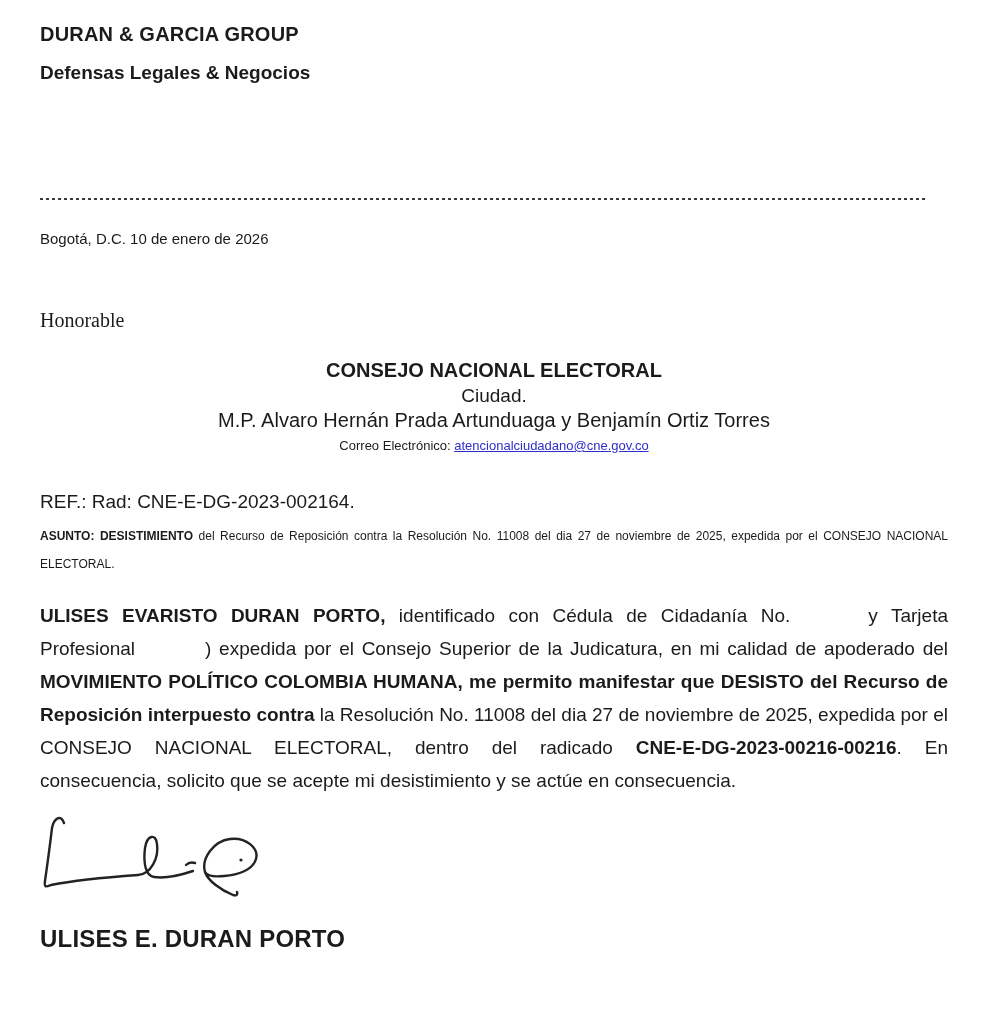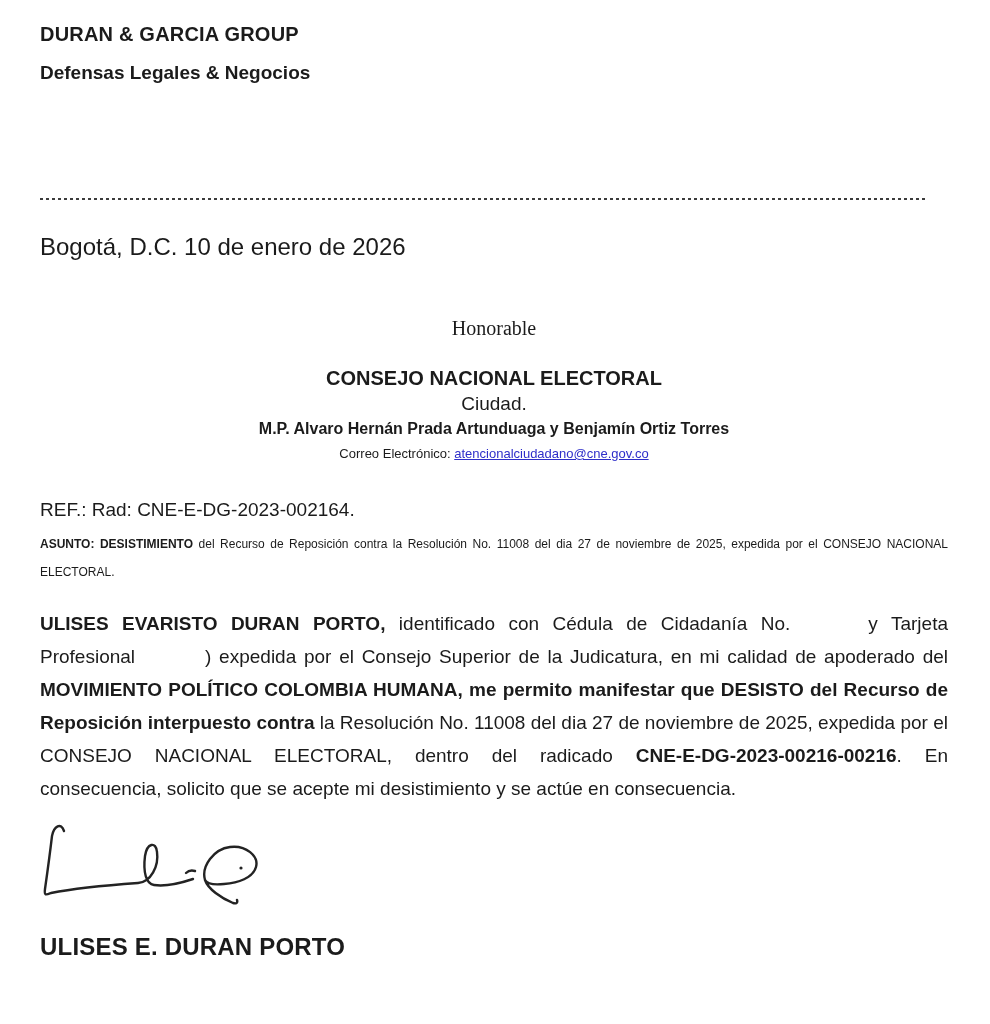--- a/index.html
+++ b/index.html
@@ -32,45 +32,44 @@
     line-height: 23px;
     font-weight: 700;
   }
   .dotted-sep {
     margin-top: 114px;
     height: 2px;
     width: 886px;
     background: repeating-linear-gradient(90deg, #3c3c3c 0 3px, transparent 3px 6px);
   }
   .date-line {
-    margin-top: 35px;
-    font-size: 24px;
+    margin-top: 27px;
+    font-size: 15px;
     line-height: 23px;
   }
   .salutation {
     margin-top: 58px;
     font-family: "Liberation Serif", "DejaVu Serif", serif;
     font-size: 20px;
     line-height: 24px;
-    text-align: center;
   }
   .addr-block { margin-top: 26px; text-align: center; }
   .addr-name {
     font-size: 20px;
     line-height: 25px;
     font-weight: 700;
   }
   .addr-city {
     font-size: 19px;
     line-height: 25px;
   }
   .addr-mp {
-    font-size: 16px;
+    font-size: 20px;
     line-height: 25px;
-    font-weight: 700;
+    font-weight: 400;
   }
   .addr-email {
     font-size: 13px;
     line-height: 25px;
   }
   .email-link {
     color: #2e2ec9;
     text-decoration: underline;
     cursor: pointer;
   }

